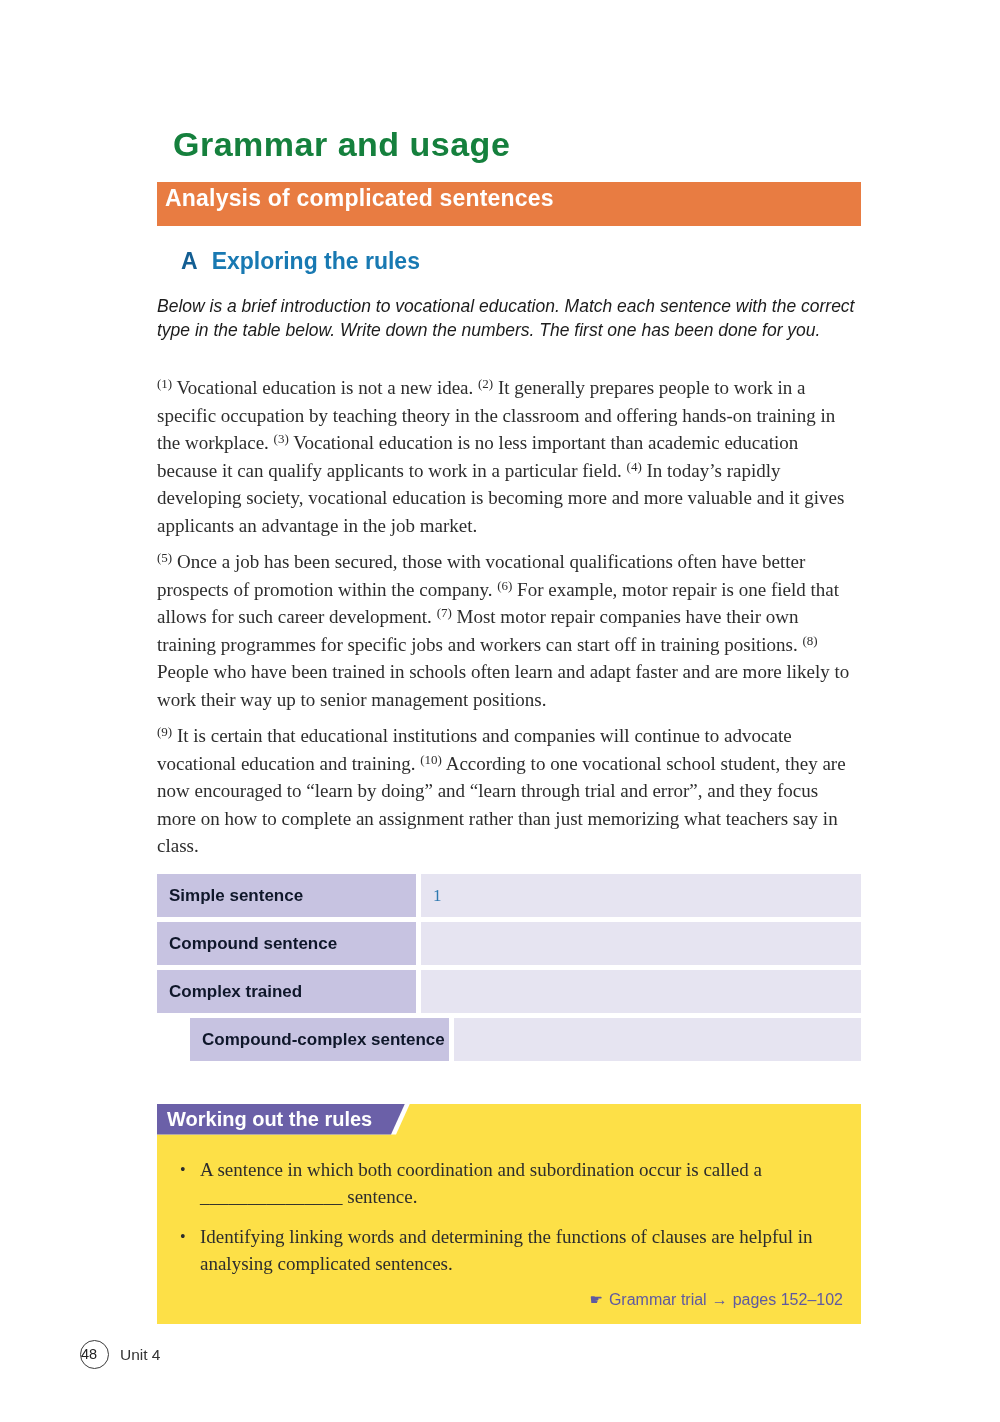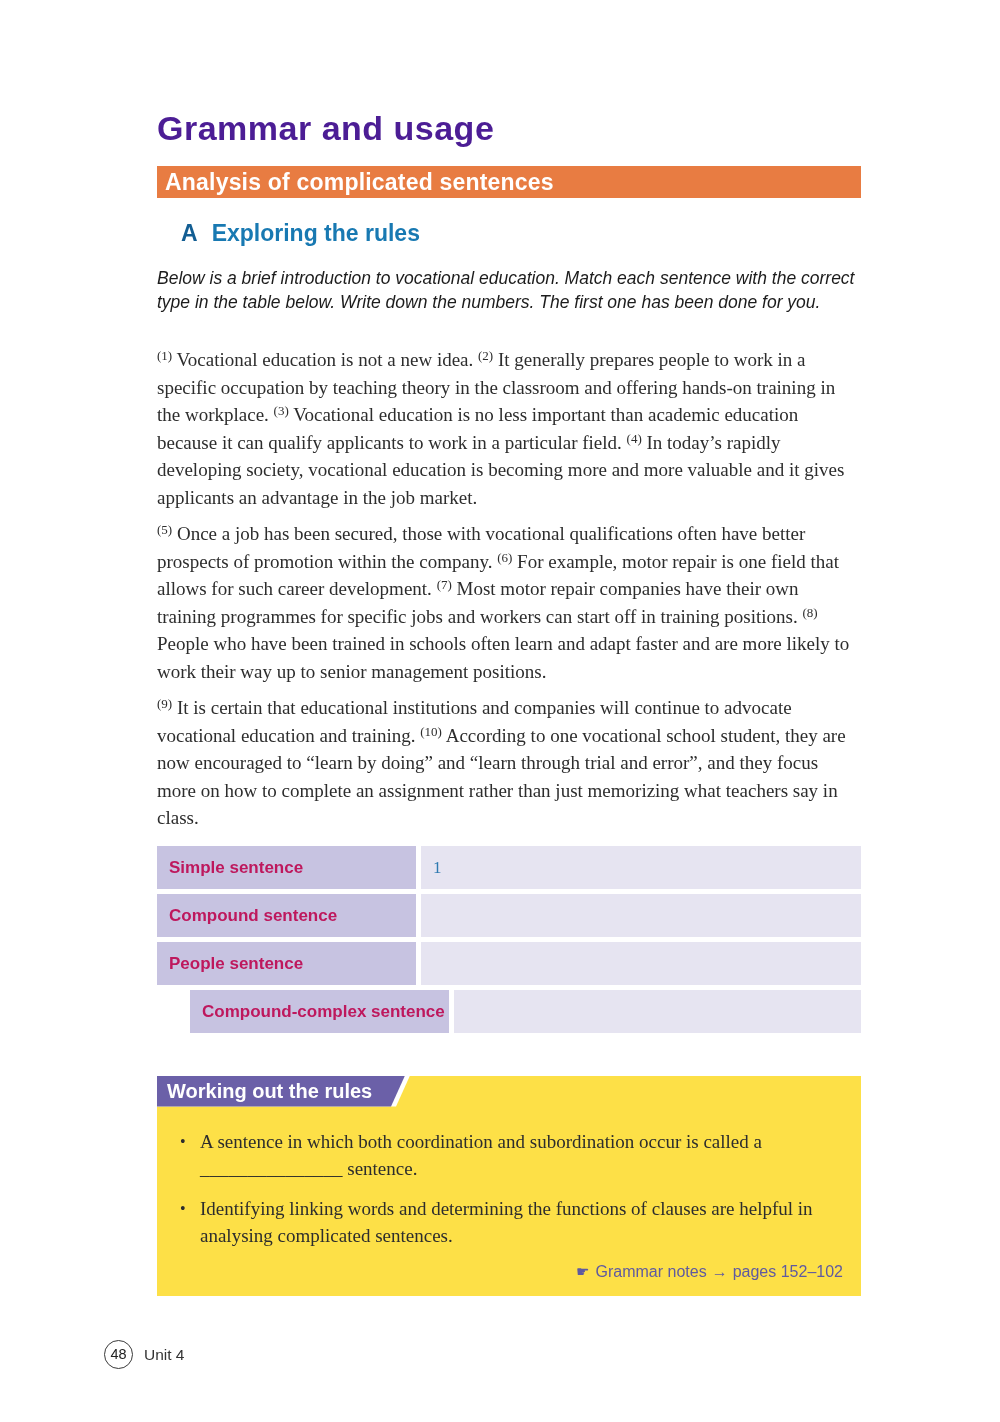--- a/index.html
+++ b/index.html
@@ -4,25 +4,25 @@
 <style>
   html,body{margin:0;padding:0;}
   body{
     width:1000px;height:1422px;position:relative;background:#ffffff;
     font-family:"Liberation Sans",sans-serif;color:#2e2e2e;
     -webkit-font-smoothing:antialiased;
   }
   .content{width:704px;margin-left:157px;padding-top:108px;}
 
   .page-title{
-    margin:0;font-size:34px;line-height:40px;font-weight:bold;
-    color:#4c1d95;letter-spacing:.5px;
+    margin:16px;font-size:34px;line-height:40px;font-weight:bold;
+    color:#15803d;letter-spacing:.5px;
   }
   .banner{
-    margin-top:18px;height:32px;background:#e87c42;color:#ffffff;
+    margin-top:18px;height:44px;background:#e87c42;color:#ffffff;
     font-size:23px;font-weight:bold;line-height:32px;padding-left:8px;
     letter-spacing:.2px;
   }
   .subsection{
     margin-top:20px;font-size:23px;font-weight:bold;line-height:30px;margin-left:24px;
   }
   .subsection .letter{color:#135e93;margin-right:14px;}
   .subsection .stitle{color:#1879b2;}
 
   .instructions{
@@ -37,21 +37,21 @@
   .para + .para{margin-top:9px;}
   sup.snum{
     font-size:13px;line-height:0;vertical-align:6px;
     font-family:"Liberation Serif",serif;
   }
 
   .answer-table{margin-top:14px;}
   .trow{display:flex;margin-bottom:5px;}
   .trow:last-child{margin-bottom:0;padding-left:33px;}
   .tlabel{
-    width:247px;background:#c7c3e1;color:#be185d;font-weight:bold;
+    width:247px;background:#c7c3e1;color:#0f172a;font-weight:bold;
     font-size:17px;height:43px;line-height:43px;padding-left:12px;
     margin-right:5px;flex:none;
   }
   .tvalue{
     flex:1;background:#e6e4f1;height:43px;line-height:43px;
     padding-left:12px;color:#2e79b0;font-size:17px;
     font-family:"Liberation Serif",serif;
   }
 
   .wbox{
@@ -83,23 +83,22 @@
     color:#5f5aa0;padding-right:2px;
   }
   .notes-line .finger{font-family:"DejaVu Sans",sans-serif;font-size:15px;margin-right:6px;}
   .notes-line .arr{margin:0 5px;}
 
   .footer{
     position:absolute;left:80px;top:1340px;display:flex;align-items:center;
   }
   .pagenum{
     width:27px;height:27px;border:1.5px solid #3a3a3a;border-radius:50%;
-    text-align:center;line-height:27px;font-size:14.5px;color:#222222;
+    text-align:left;line-height:27px;font-size:14.5px;color:#222222;
     flex:none;
-    margin-left:24px;
   }
   .unit{margin-left:11px;font-size:15.5px;color:#333333;}
 </style>
 </head>
 <body>
 
 <div class="content">
 
   <h1 class="page-title">Grammar and usage</h1>
 
@@ -118,21 +117,21 @@
   <div class="answer-table">
     <div class="trow">
       <div class="tlabel">Simple sentence</div>
       <div class="tvalue">1</div>
     </div>
     <div class="trow">
       <div class="tlabel">Compound sentence</div>
       <div class="tvalue"></div>
     </div>
     <div class="trow">
-      <div class="tlabel">People sentence</div>
+      <div class="tlabel">Complex trained</div>
       <div class="tvalue"></div>
     </div>
     <div class="trow">
       <div class="tlabel">Compound-complex sentence</div>
       <div class="tvalue"></div>
     </div>
   </div>
 
   <div class="wbox">
     <div class="tab-outer"></div>
@@ -145,21 +144,21 @@
       </div>
     </div>
 
     <div class="bullet">
       <span class="dot">•</span>
       <div class="btext"><span>Identifying linking words and determining the functions of clauses are helpful in analysing complicated sentences.</span>
       </div>
     </div>
 
     <div class="notes-line">
-      <span class="finger">☛</span><span>Grammar notes</span><span class="arr">→</span><span>pages 152–102</span>
+      <span class="finger">☛</span><span>Grammar trial</span><span class="arr">→</span><span>pages 152–102</span>
     </div>
   </div>
 
 </div>
 
 <div class="footer">
   <div class="pagenum">48</div>
   <div class="unit">Unit 4</div>
 </div>
 

